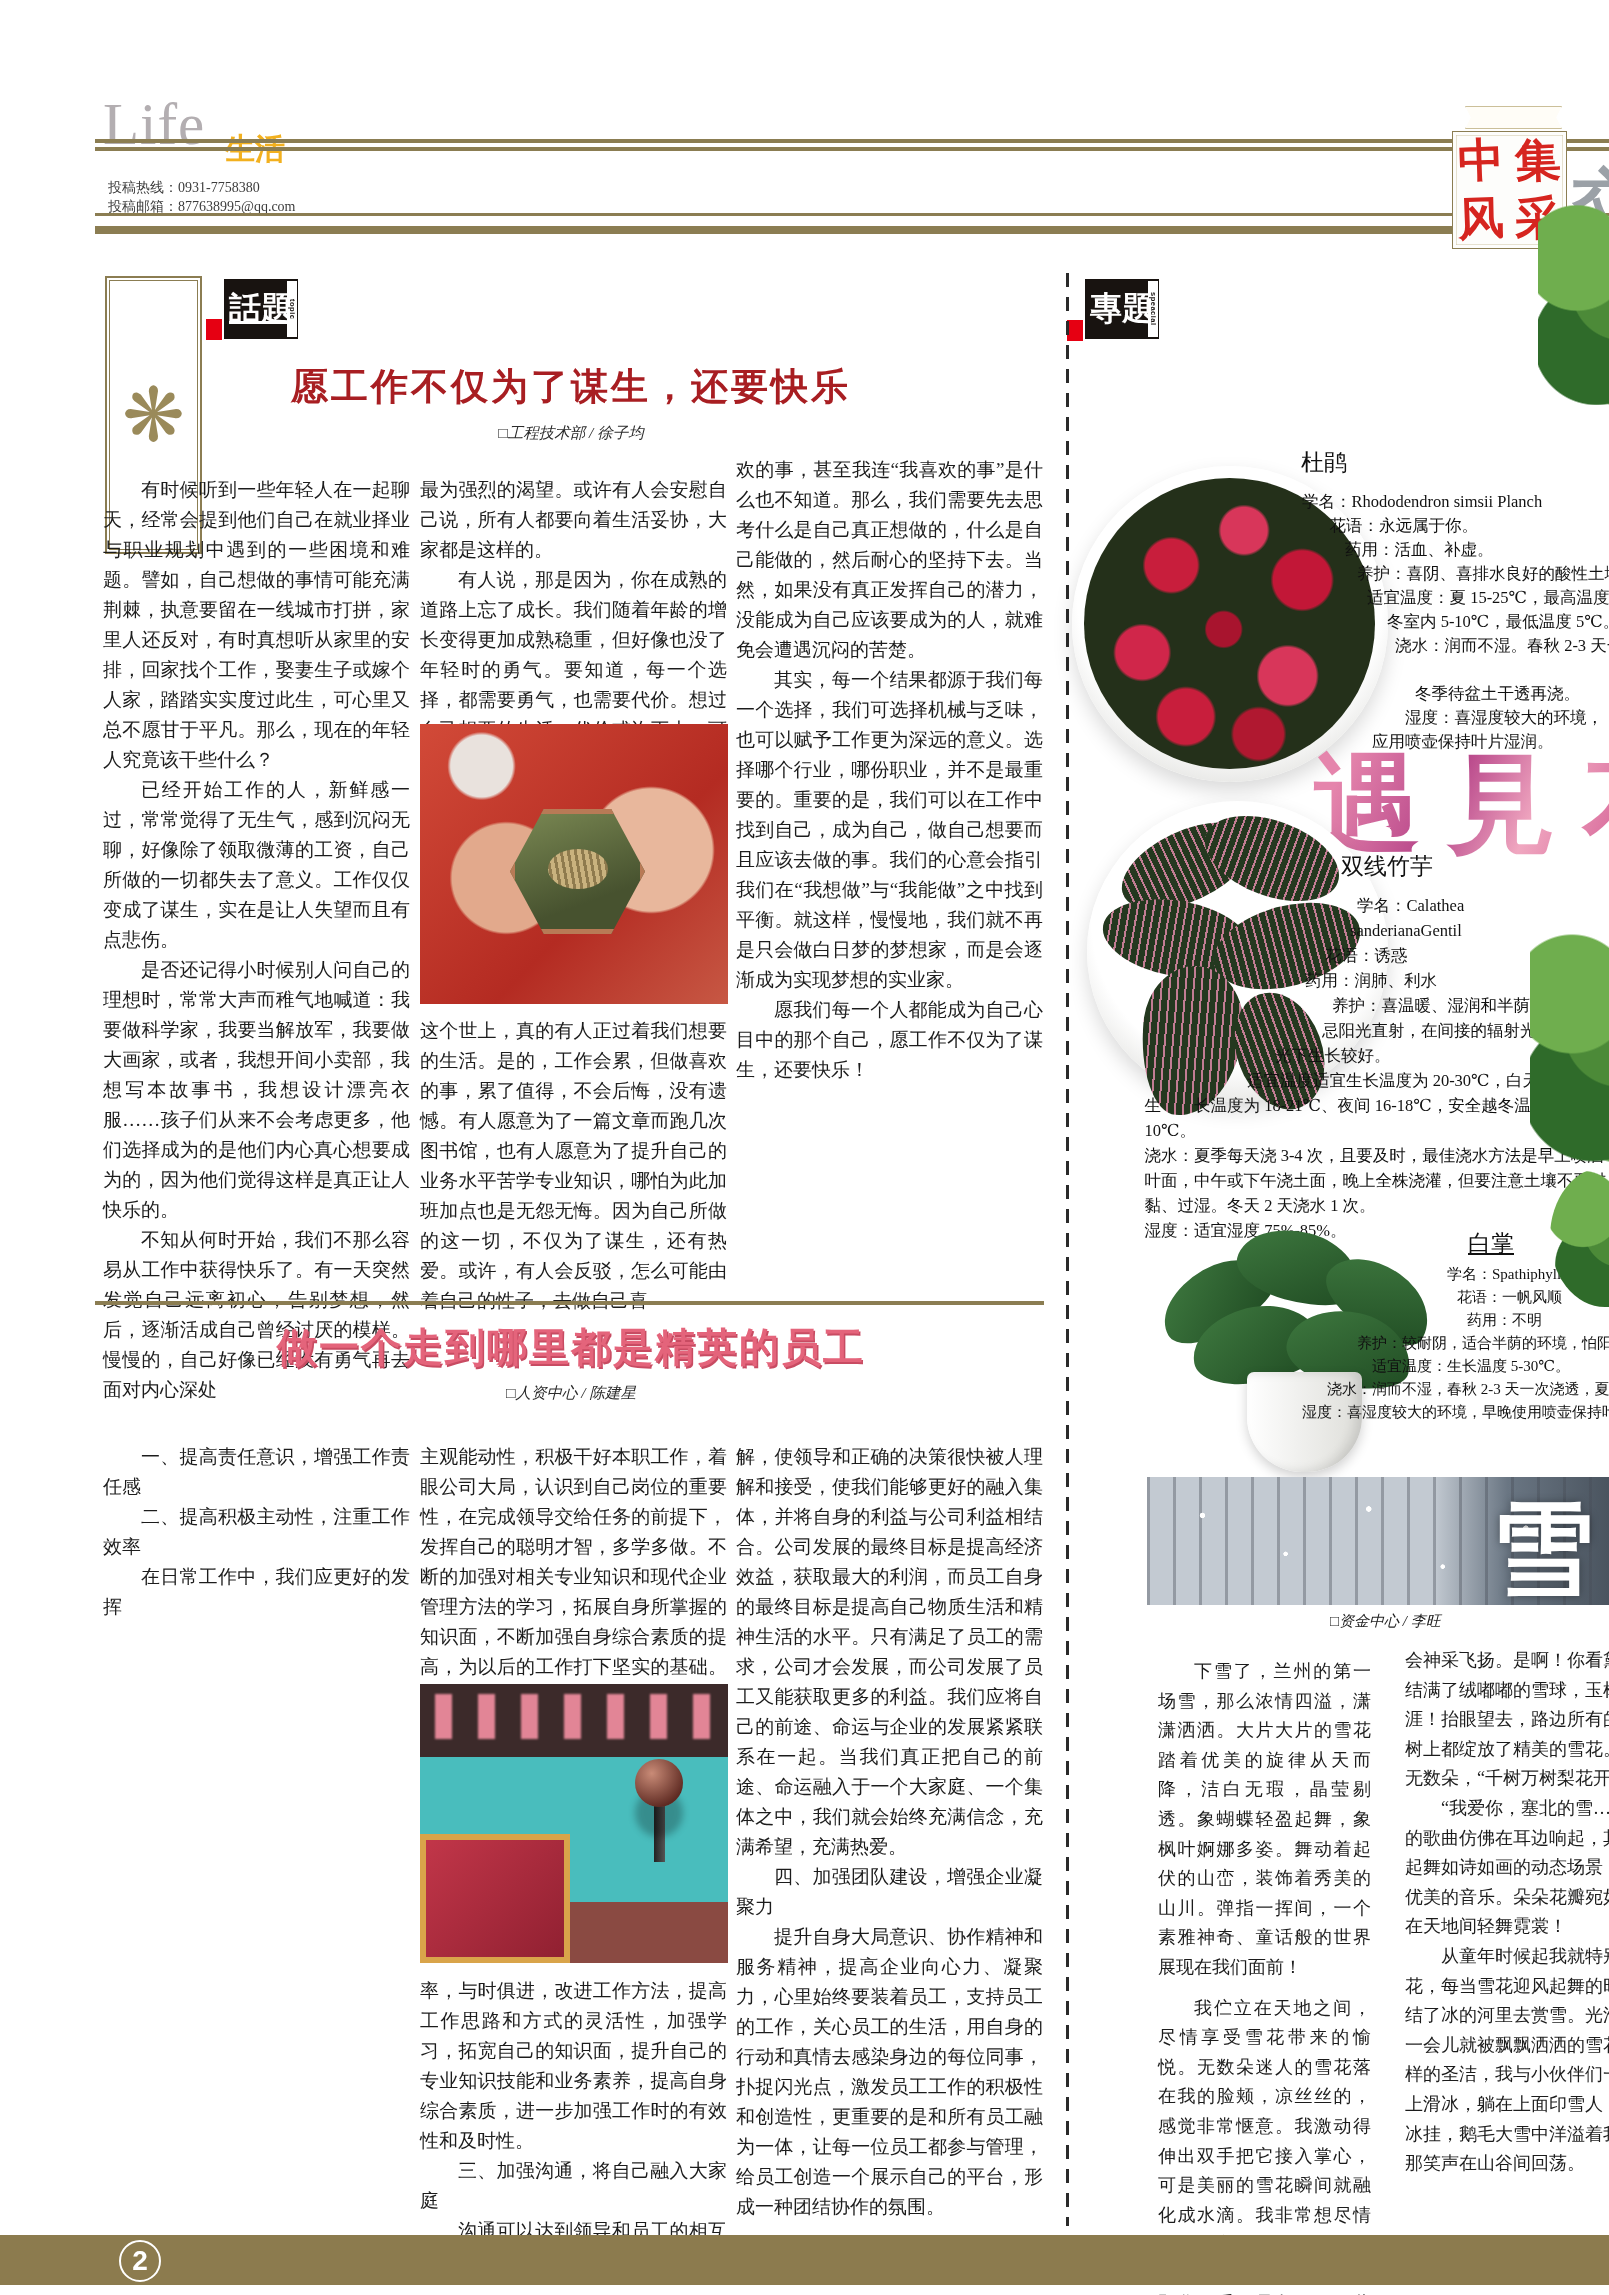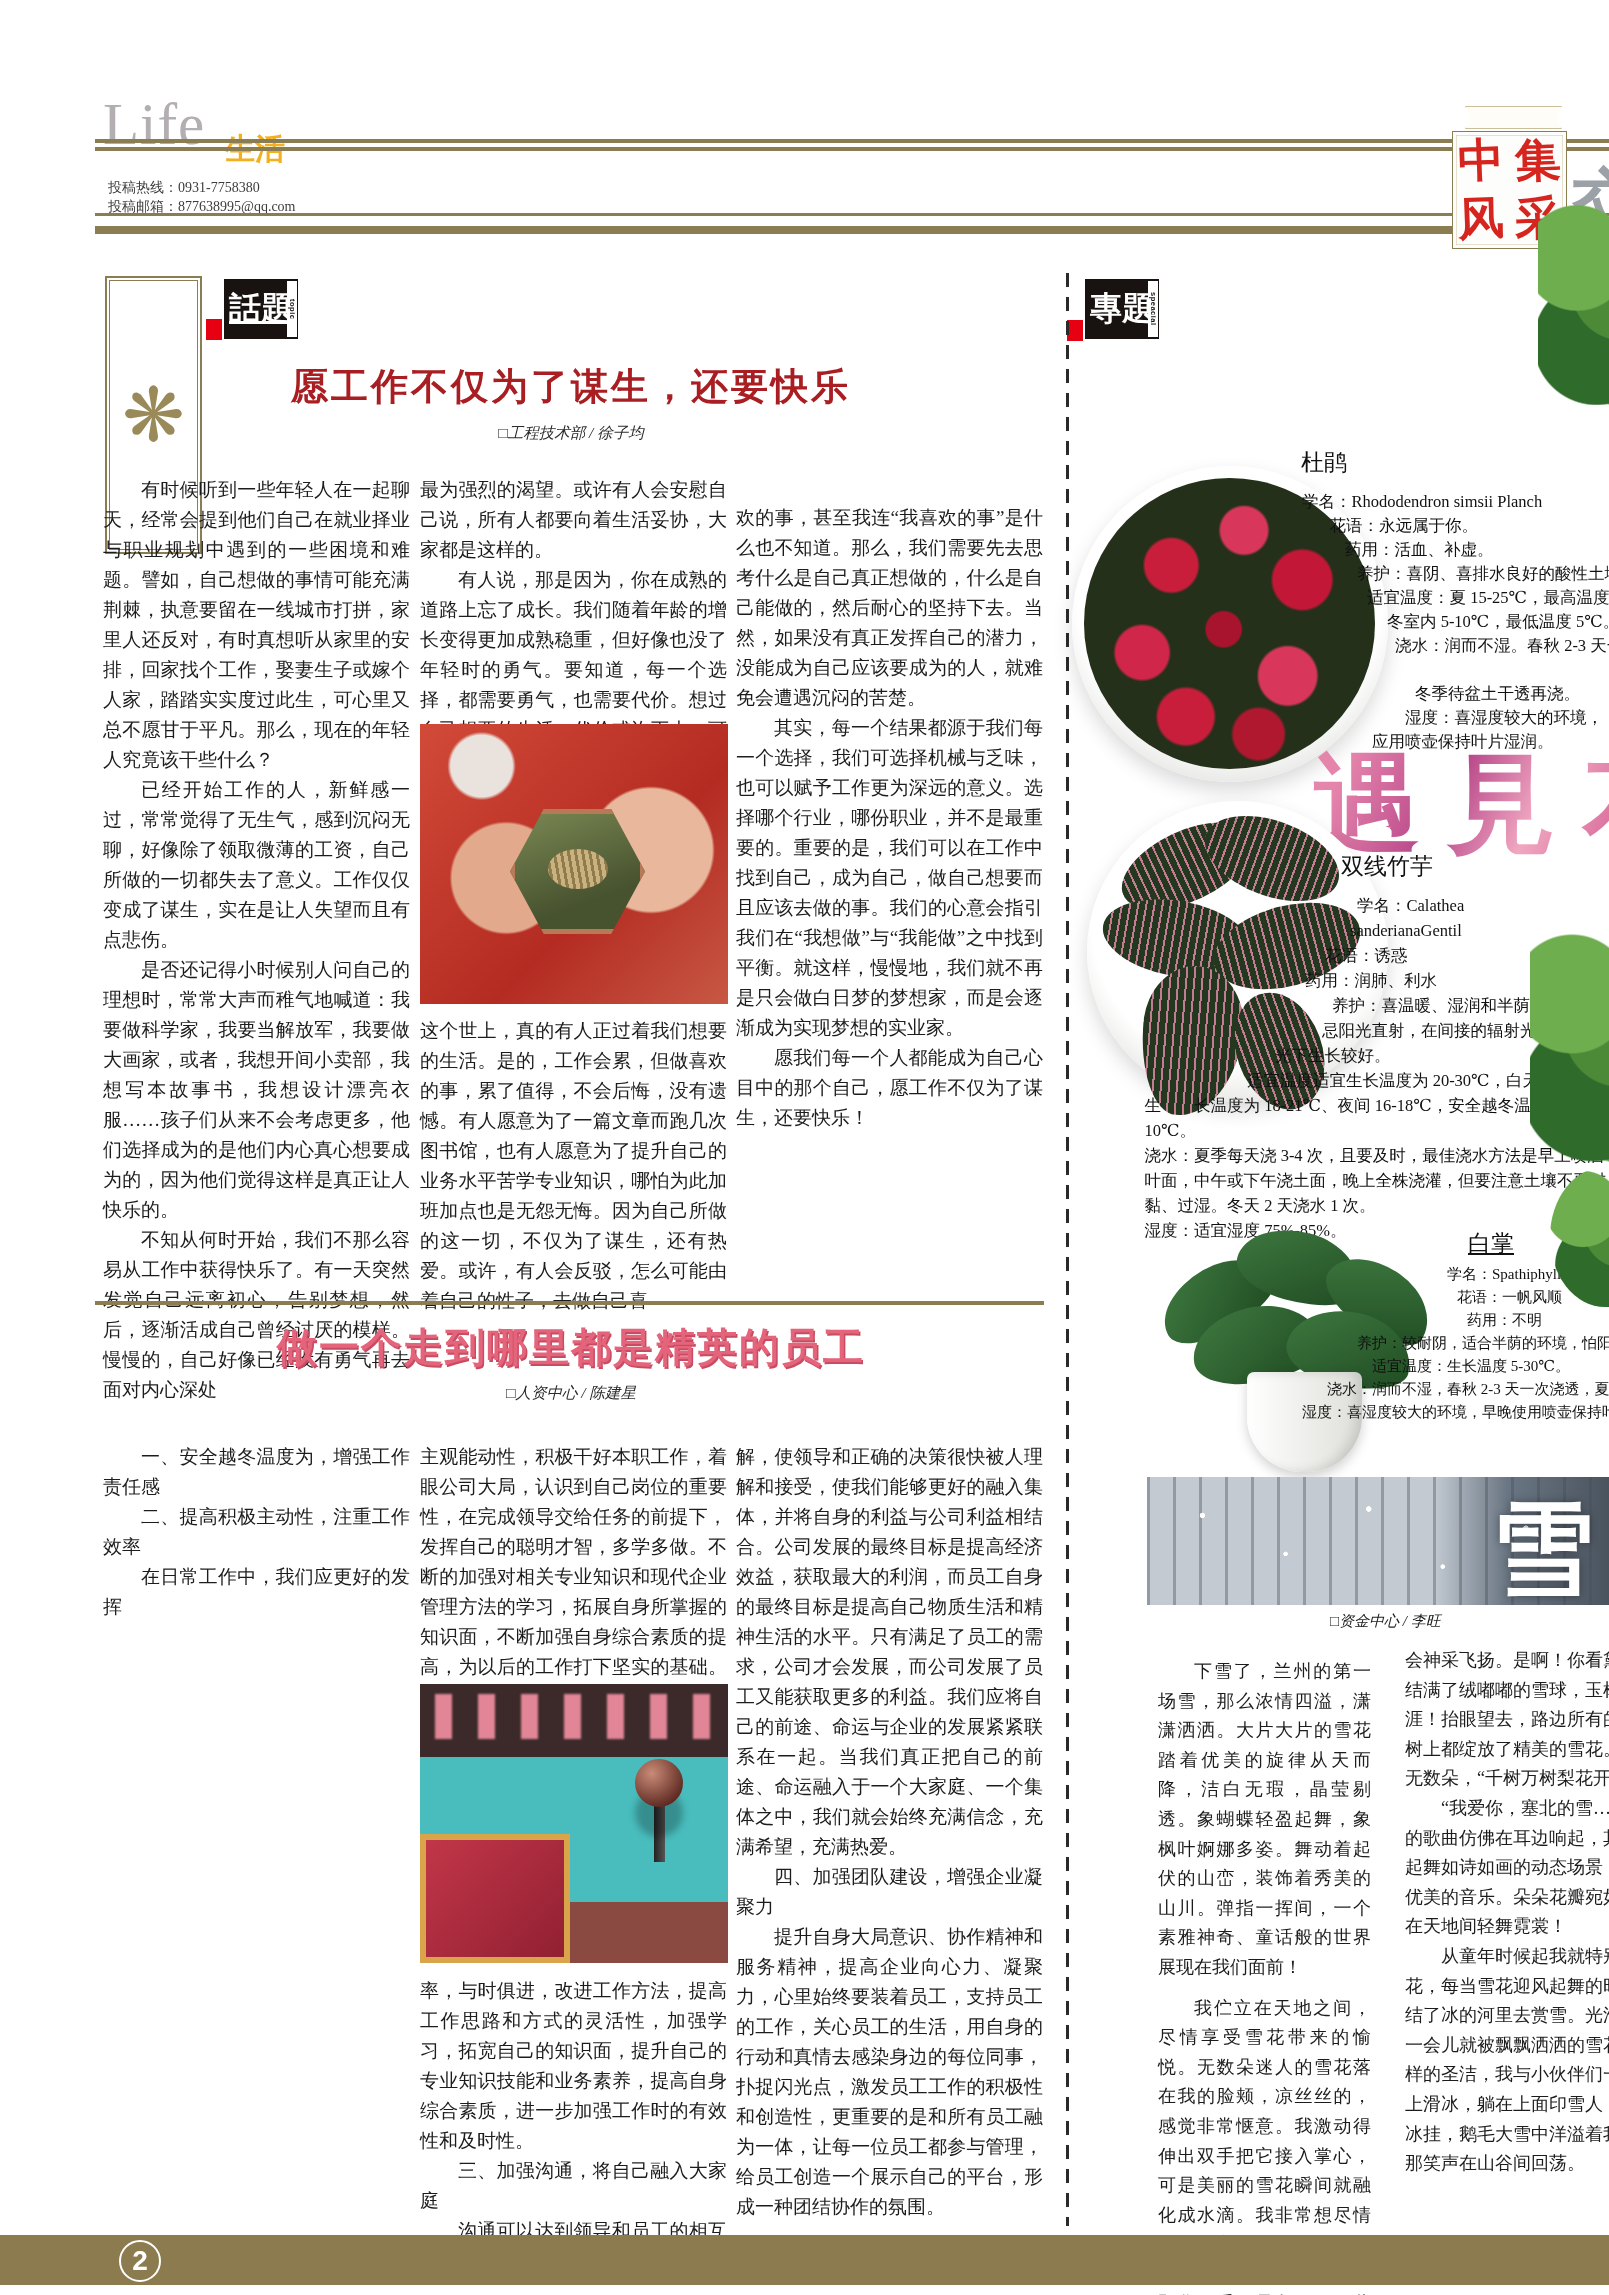--- a/index.html
+++ b/index.html
@@ -192,33 +192,33 @@
 
   <div class="abs photo1">
     <div class="hexbox"></div>
     <div class="twine"></div>
   </div>
 
   <div class="abs art-col" style="left:420px;top:1016px;">
     <p class="cont">这个世上，真的有人正过着我们想要的生活。是的，工作会累，但做喜欢的事，累了值得，不会后悔，没有遗憾。有人愿意为了一篇文章而跑几次图书馆，也有人愿意为了提升自己的业务水平苦学专业知识，哪怕为此加班加点也是无怨无悔。因为自己所做的这一切，不仅为了谋生，还有热爱。或许，有人会反驳，怎么可能由着自己的性子，去做自己喜</p>
   </div>
 
-  <div class="abs art-col" style="left:736px;top:503px;">
+  <div class="abs art-col" style="left:736px;top:455px;">
     <p class="cont">欢的事，甚至我连“我喜欢的事”是什么也不知道。那么，我们需要先去思考什么是自己真正想做的，什么是自己能做的，然后耐心的坚持下去。当然，如果没有真正发挥自己的潜力，没能成为自己应该要成为的人，就难免会遭遇沉闷的苦楚。</p>
     <p>其实，每一个结果都源于我们每一个选择，我们可选择机械与乏味，也可以赋予工作更为深远的意义。选择哪个行业，哪份职业，并不是最重要的。重要的是，我们可以在工作中找到自己，成为自己，做自己想要而且应该去做的事。我们的心意会指引我们在“我想做”与“我能做”之中找到平衡。就这样，慢慢地，我们就不再是只会做白日梦的梦想家，而是会逐渐成为实现梦想的实业家。</p>
     <p>愿我们每一个人都能成为自己心目中的那个自己，愿工作不仅为了谋生，还要快乐！</p>
   </div>
 
   <div class="abs hr-gold" style="left:95px;top:1301px;width:949px;"></div>
 
   <div class="abs title2">做一个走到哪里都是精英的员工</div>
   <div class="abs byline" style="top:1383px;">□人资中心 / 陈建星</div>
 
   <div class="abs art-col" style="left:103px;top:1442px;">
-    <p>一、安全越冬温度为，增强工作责任感</p>
+    <p>一、提高责任意识，增强工作责任感</p>
     <p>二、提高积极主动性，注重工作效率</p>
     <p>在日常工作中，我们应更好的发挥</p>
   </div>
 
   <div class="abs art-col" style="left:420px;top:1442px;">
     <p class="cont">主观能动性，积极干好本职工作，着眼公司大局，认识到自己岗位的重要性，在完成领导交给任务的前提下，发挥自己的聪明才智，多学多做。不断的加强对相关专业知识和现代企业管理方法的学习，拓展自身所掌握的知识面，不断加强自身综合素质的提高，为以后的工作打下坚实的基础。努力的提高工作效</p>
   </div>
 
   <div class="abs photo2">
     <div class="neon"></div>

